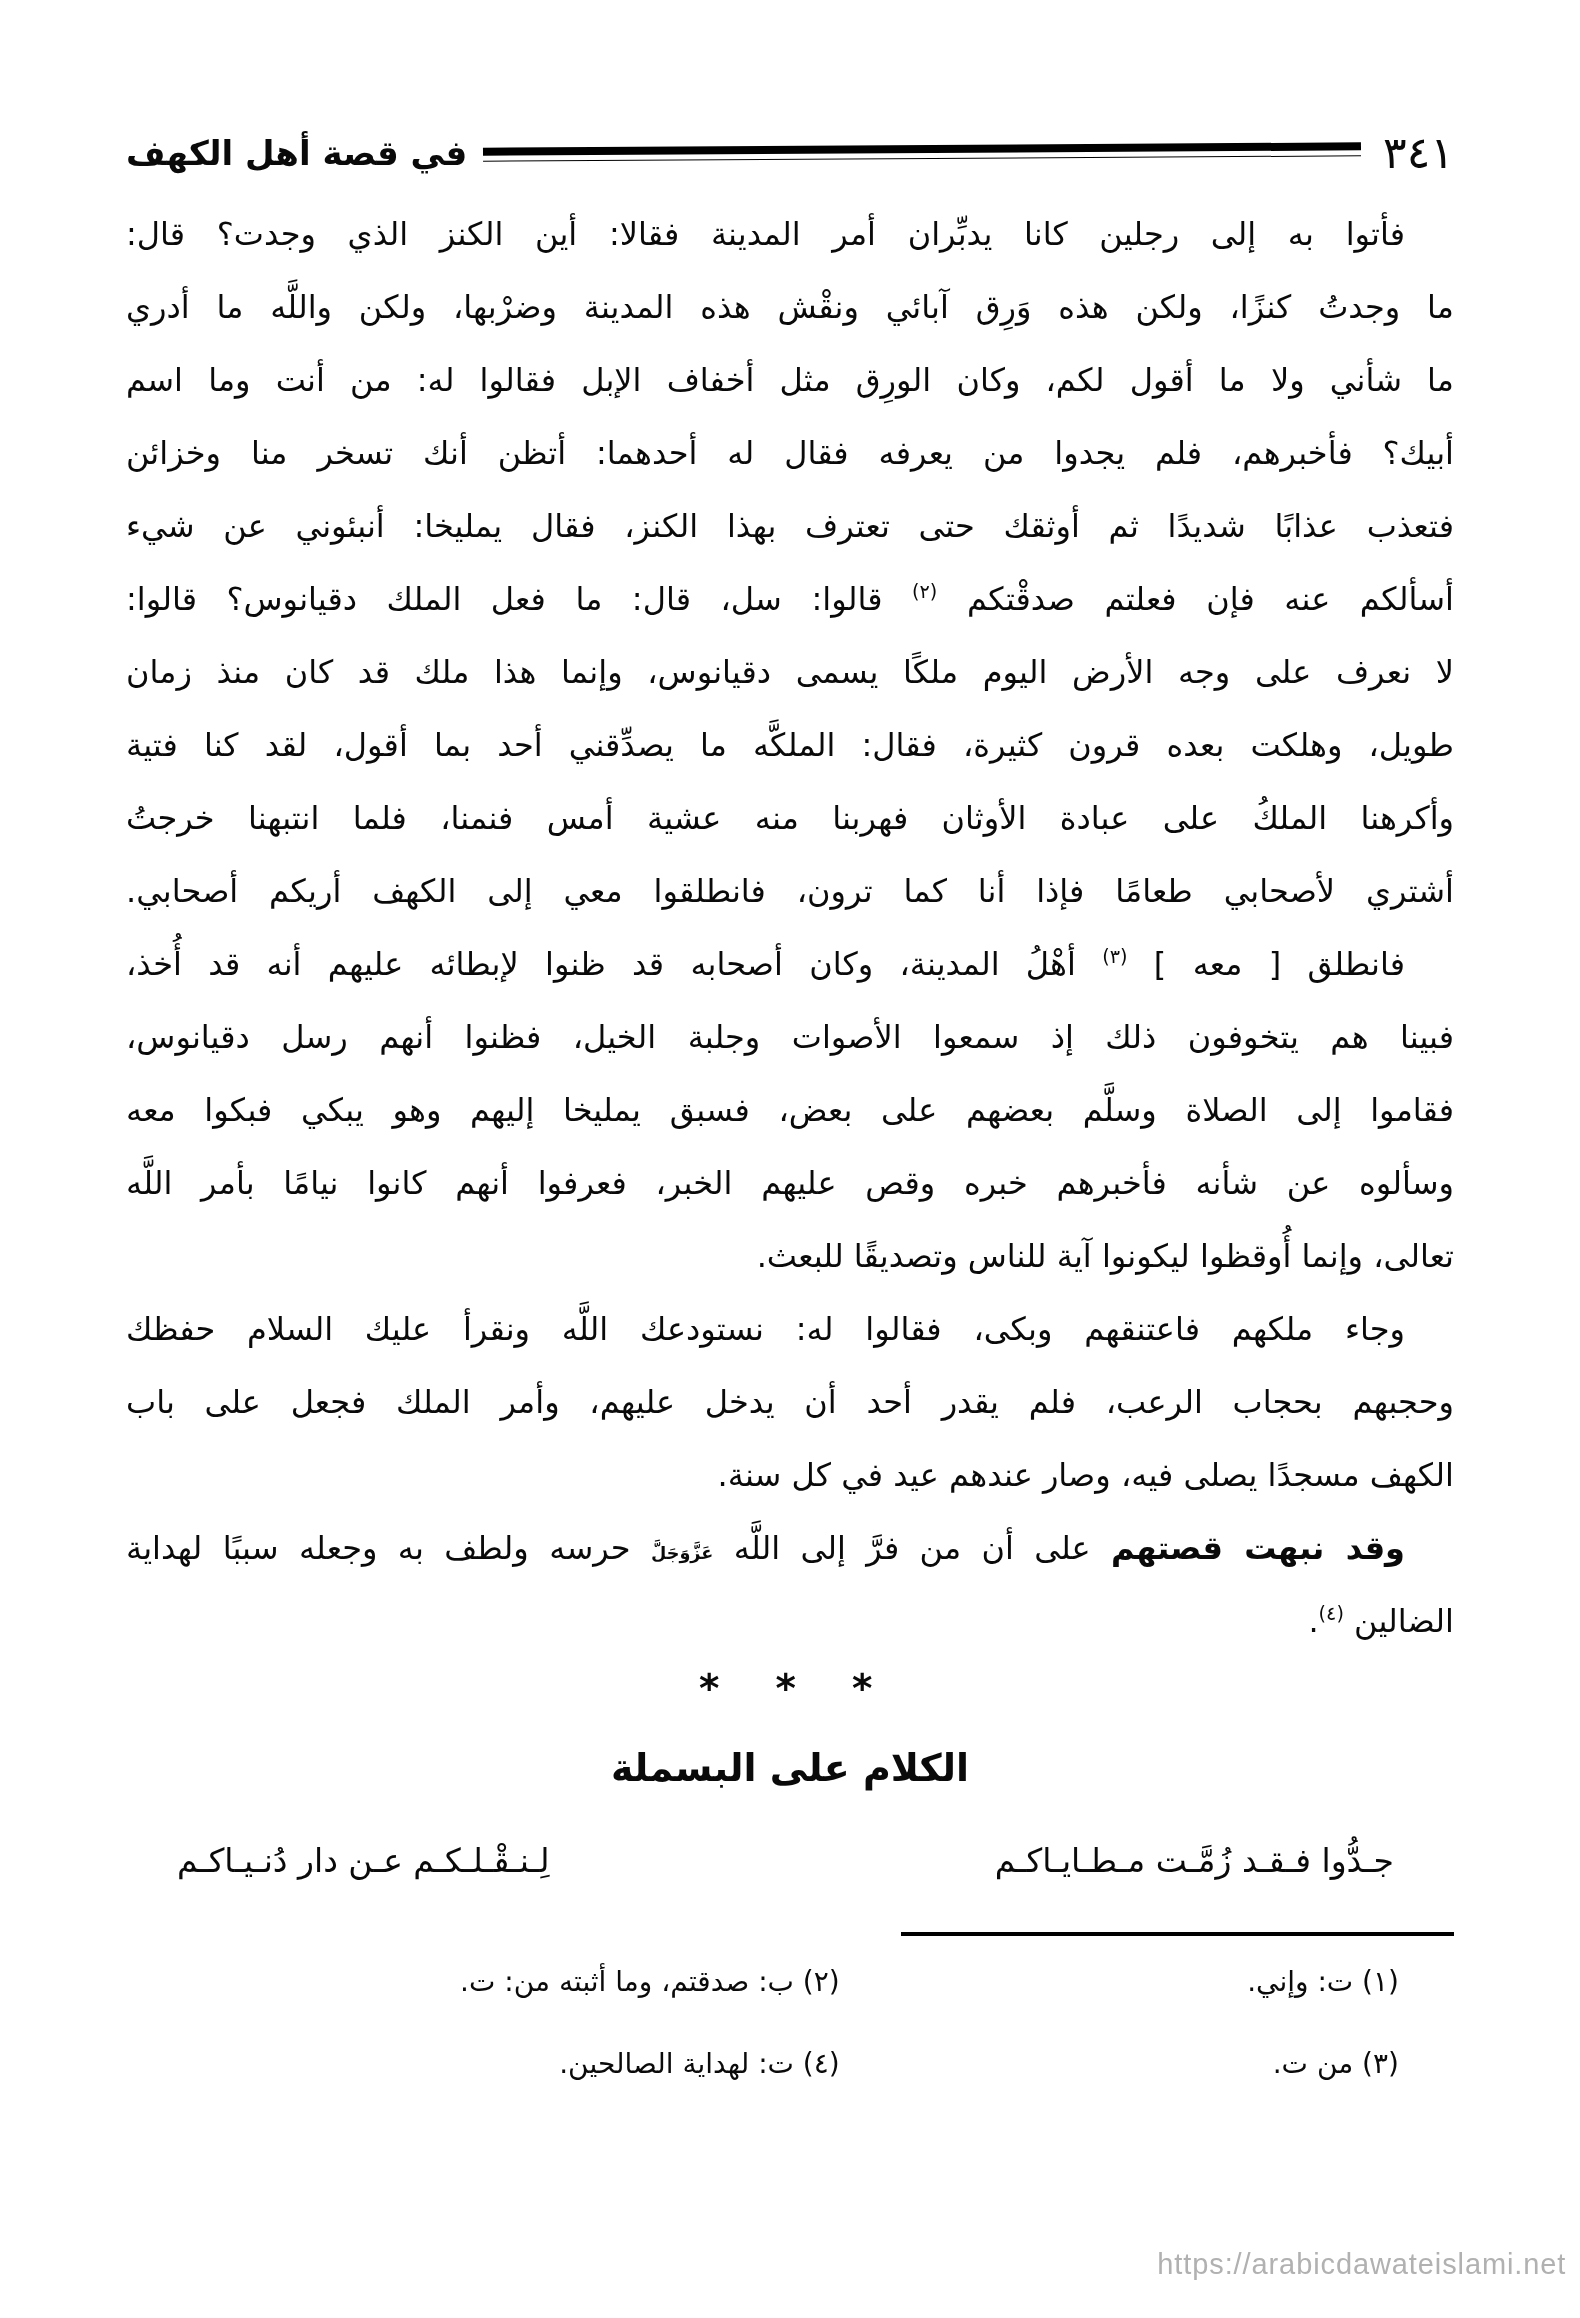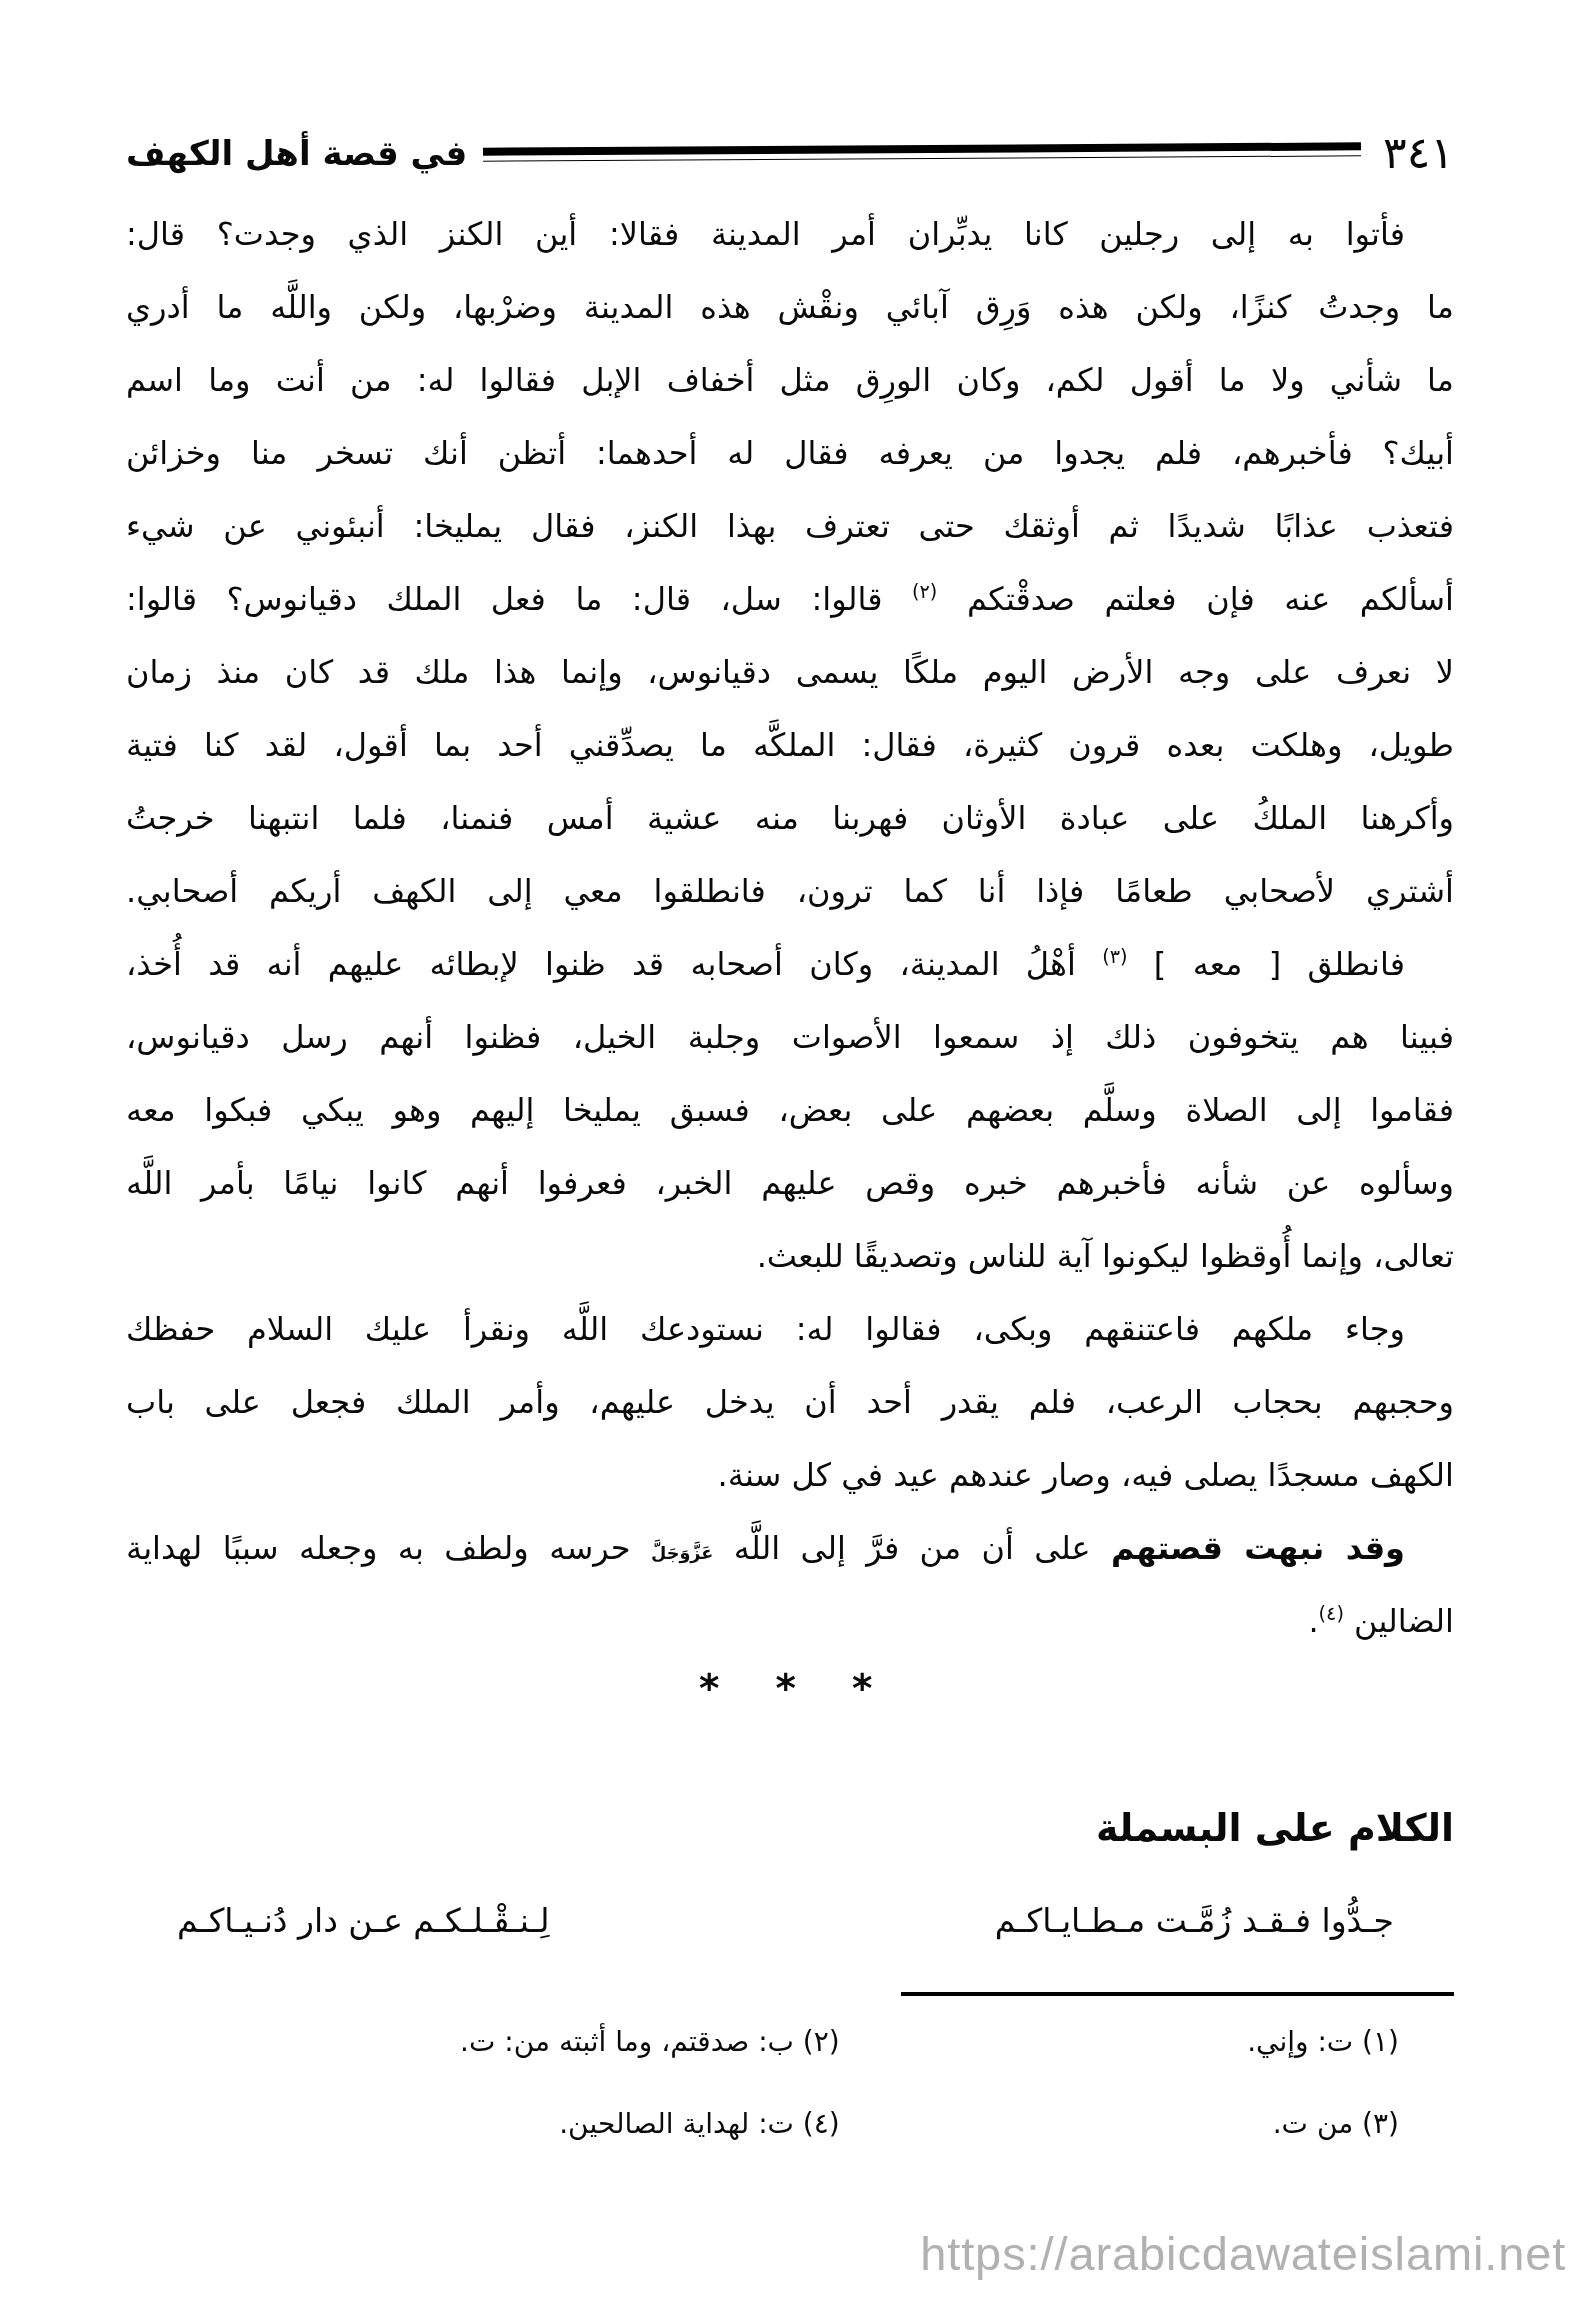--- a/index.html
+++ b/index.html
@@ -41,21 +41,21 @@
   .honorific{font-size:0.55em;font-weight:bold;line-height:0;}
   
   .stars{
     text-align:center;font-size:39px;font-weight:bold;
     letter-spacing:8.5px;word-spacing:25.6px;
     margin-top:5.1px;height:51px;line-height:51px;
     direction:ltr;
   }
   
   .heading{
-    margin:92px 0 0 0;text-align:right;
+    margin:32px 0 0 0;text-align:center;
     font-size:38px;font-weight:bold;
   }
   
   .poetry{
     margin-top:39px;
     display:flex;justify-content:space-between;
     padding:0 60px 0 51px;
     font-size:33px;line-height:64px;
     white-space:nowrap;
   }
@@ -71,21 +71,21 @@
     row-gap:38px;
     font-size:28px;line-height:44px;
   }
   .fn-grid .fn-right{padding-right:55px;}
   .fn-grid .fn-left{padding-right:3.4px;}
   
   .watermark{
     position:absolute;right:13.7px;bottom:38px;
     direction:ltr;
     font-family:"Liberation Sans",sans-serif;
-    font-size:47px;color:#b1b1b1;letter-spacing:0.9px;
+    font-size:29px;color:#b1b1b1;letter-spacing:0.9px;
   }
 </style>
 </head>
 <body>
 
 <div class="page">
 
   <div class="hdr">
     <div class="pagenum">٣٤١</div>
     <div class="hdr-rule">

